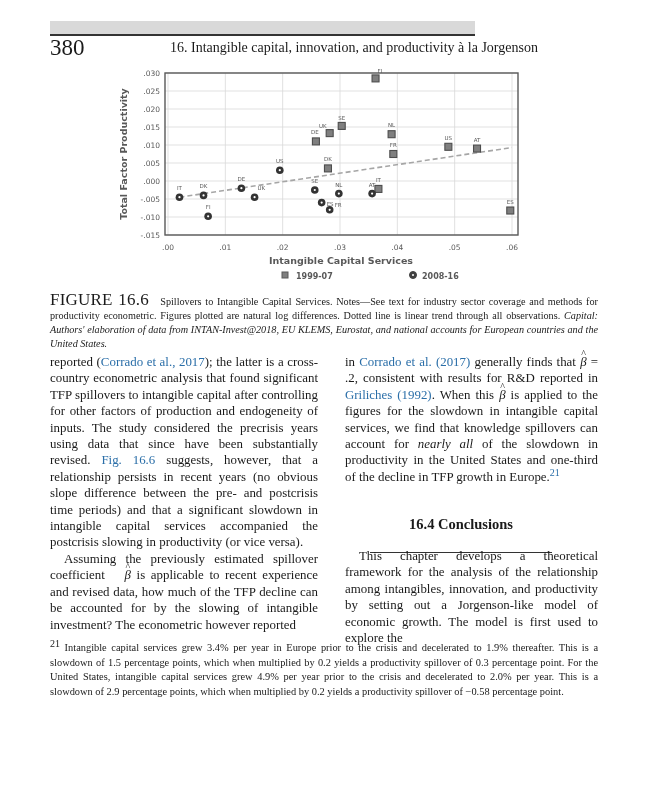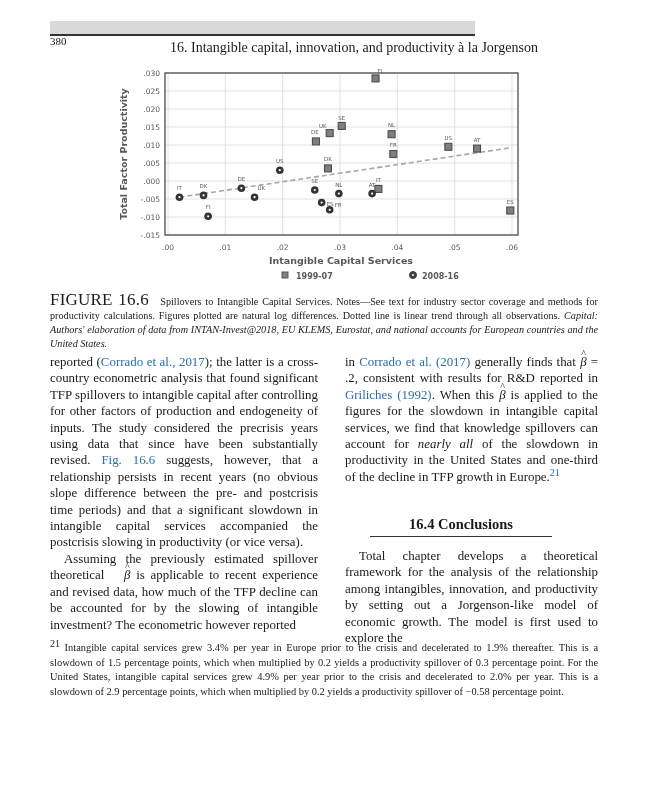--- a/index.html
+++ b/index.html
@@ -1,31 +1,31 @@
 <!DOCTYPE html>
 <html><head>
 <meta charset="utf-8">
 <style>
   html, body { margin:0; padding:0; background:#ffffff; }
   body { width:648px; height:800px; position:relative; overflow:hidden; font-family:"Liberation Serif", serif; color:#1a1a1a; }
   .topbar { position:absolute; left:50px; top:21px; width:425px; height:13px; background:#d9d9d9; border-bottom:2px solid #333; }
-  .page-num { position:absolute; left:50px; top:35px; font-size:11px; }
+  .page-num { position:absolute; left:50px; top:35px; font-size:23px; }
   .running-head { position:absolute; left:170px; top:40px; font-size:14px; }
   #chart { position:absolute; left:100px; top:60px; width:450px; height:230px; }
   #chart text { font-family:"DejaVu Sans", sans-serif; }
   .caption { position:absolute; left:50px; top:293px; width:548px; font-size:10.2px; line-height:14px; text-align:justify; }
   .caption .fig-label { font-size:17px; letter-spacing:0.2px; }
   .caption em { font-style:italic; }
   .col { position:absolute; font-size:12.9px; line-height:16.4px; text-align:justify; }
   .col-left { left:50px; top:354px; width:268px; }
   .col-right { left:345px; top:354px; width:253px; }
   .col p { margin:0; }
   .col p.indent { text-indent:14px; }
   .link { color:#2a6ea8; }
-  .section-heading { position:absolute; left:370px; top:516px; width:182px; text-align:center; font-size:14.5px; font-weight:bold; padding-bottom:3px; border-bottom:1.5px solid #333; }
+  .section-heading { position:absolute; left:370px; top:516px; width:182px; text-align:center; font-size:14.5px; font-weight:bold; padding-bottom:19px; border-bottom:1.5px solid #333; }
   .col-right2 { left:345px; top:548px; width:253px; }
   .footnote { position:absolute; left:50px; top:641px; width:548px; font-size:10.4px; line-height:14.6px; text-align:justify; }
   sup { font-size:10px; vertical-align:super; line-height:0; }
   .hat { position:relative; display:inline-block; font-style:italic; }
   .hat::before { content:"^"; position:absolute; left:1px; top:-8px; font-style:normal; font-size:10px; }
 </style>
 </head>
 <body>
 
 <div class="topbar"></div>
@@ -182,36 +182,36 @@
     <rect x="182" y="212" width="6" height="6" fill="#7f7f7f" stroke="#595959" stroke-width="1"></rect>
     <text x="196" y="218.5" font-size="8" font-weight="bold" fill="#595959">1999-07</text>
     <circle cx="313" cy="215" r="3.5" fill="#404040" stroke="#404040"></circle>
     <circle cx="313" cy="215" r="1" fill="#ffffff"></circle>
     <text x="322" y="218.5" font-size="8" font-weight="bold" fill="#595959">2008-16</text>
   </g>
 </svg>
 
 <div class="caption">
   <span class="fig-label">FIGURE 16.6</span>&nbsp;&nbsp;
-  <span>Spillovers to Intangible Capital Services. Notes—See text for industry sector coverage and methods for productivity calculations. Figures plotted are natural log differences. Dotted line is linear trend through all observations.</span>
+  <span>Spillovers to Intangible Capital Services. Notes—See text for industry sector coverage and methods for productivity econometric. Figures plotted are natural log differences. Dotted line is linear trend through all observations.</span>
   <em>Capital:</em>
   <em>Authors' elaboration of data from INTAN-Invest@2018, EU KLEMS, Eurostat, and national accounts for European countries and the United States.</em>
 </div>
 
 <div class="col col-left">
   <p><span>reported (</span><span class="link">Corrado et al., 2017</span><span>); the latter is a cross-country econometric analysis that found significant TFP spillovers to intangible capital after controlling for other factors of production and endogeneity of inputs. The study considered the precrisis years using data that since have been substantially revised. </span><span class="link">Fig. 16.6</span><span> suggests, however, that a relationship persists in recent years (no obvious slope difference between the pre- and postcrisis time periods) and that a significant slowdown in intangible capital services accompanied the postcrisis slowing in productivity (or vice versa).</span></p>
-  <p class="indent"><span>Assuming the previously estimated spillover theoretical </span><span class="hat">β</span><span> is applicable to recent experience and revised data, how much of the TFP decline can be accounted for by the slowing of intangible investment? The econometric however reported</span></p>
+  <p class="indent"><span>Assuming the previously estimated spillover coefficient </span><span class="hat">β</span><span> is applicable to recent experience and revised data, how much of the TFP decline can be accounted for by the slowing of intangible investment? The econometric however reported</span></p>
 </div>
 
 <div class="col col-right">
   <p><span>in </span><span class="link">Corrado et al. (2017)</span><span> generally finds that </span><span class="hat">β</span><span> = .2, consistent with results for R&amp;D reported in </span><span class="link">Griliches (1992)</span><span>. When this </span><span class="hat">β</span><span> is applied to the figures for the slowdown in intangible capital services, we find that knowledge spillovers can account for </span><em>nearly all</em><span> of the slowdown in productivity in the United States and one-third of the decline in TFP growth in Europe.</span><sup class="link">21</sup></p>
 </div>
 
 <div class="section-heading">16.4 Conclusions</div>
 
 <div class="col col-right2">
-  <p class="indent">Total chapter develops a theoretical framework for the analysis of the relationship among intangibles, innovation, and productivity by setting out a Jorgenson-like model of economic growth. The model is first used to explore the</p>
+  <p class="indent">This chapter develops a theoretical framework for the analysis of the relationship among intangibles, innovation, and productivity by setting out a Jorgenson-like model of economic growth. The model is first used to explore the</p>
 </div>
 
 <div class="footnote">
   <sup>21</sup>
   <span>Intangible capital services grew 3.4% per year in Europe prior to the crisis and decelerated to 1.9% thereafter. This is a slowdown of 1.5 percentage points, which when multiplied by 0.2 yields a productivity spillover of 0.3 percentage point. For the United States, intangible capital services grew 4.9% per year prior to the crisis and decelerated to 2.0% per year. This is a slowdown of 2.9 percentage points, which when multiplied by 0.2 yields a productivity spillover of −0.58 percentage point.</span>
 </div>
 
 </body></html>

